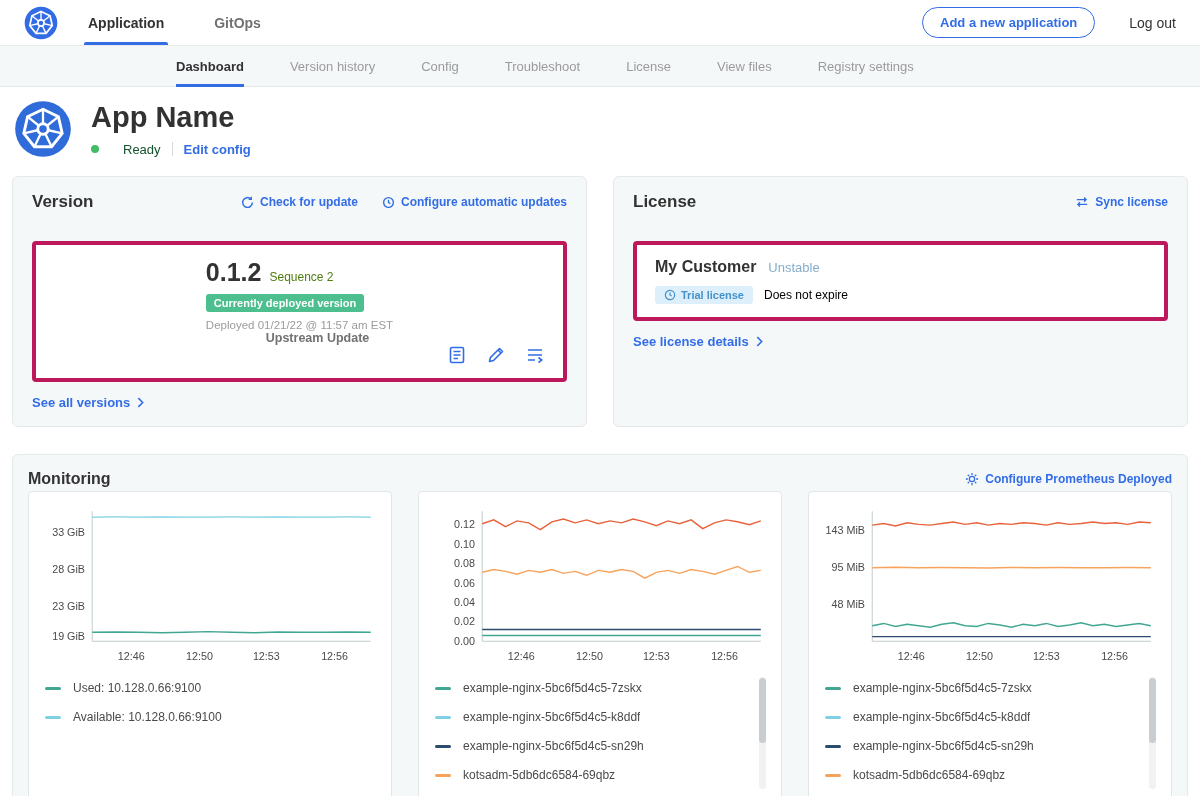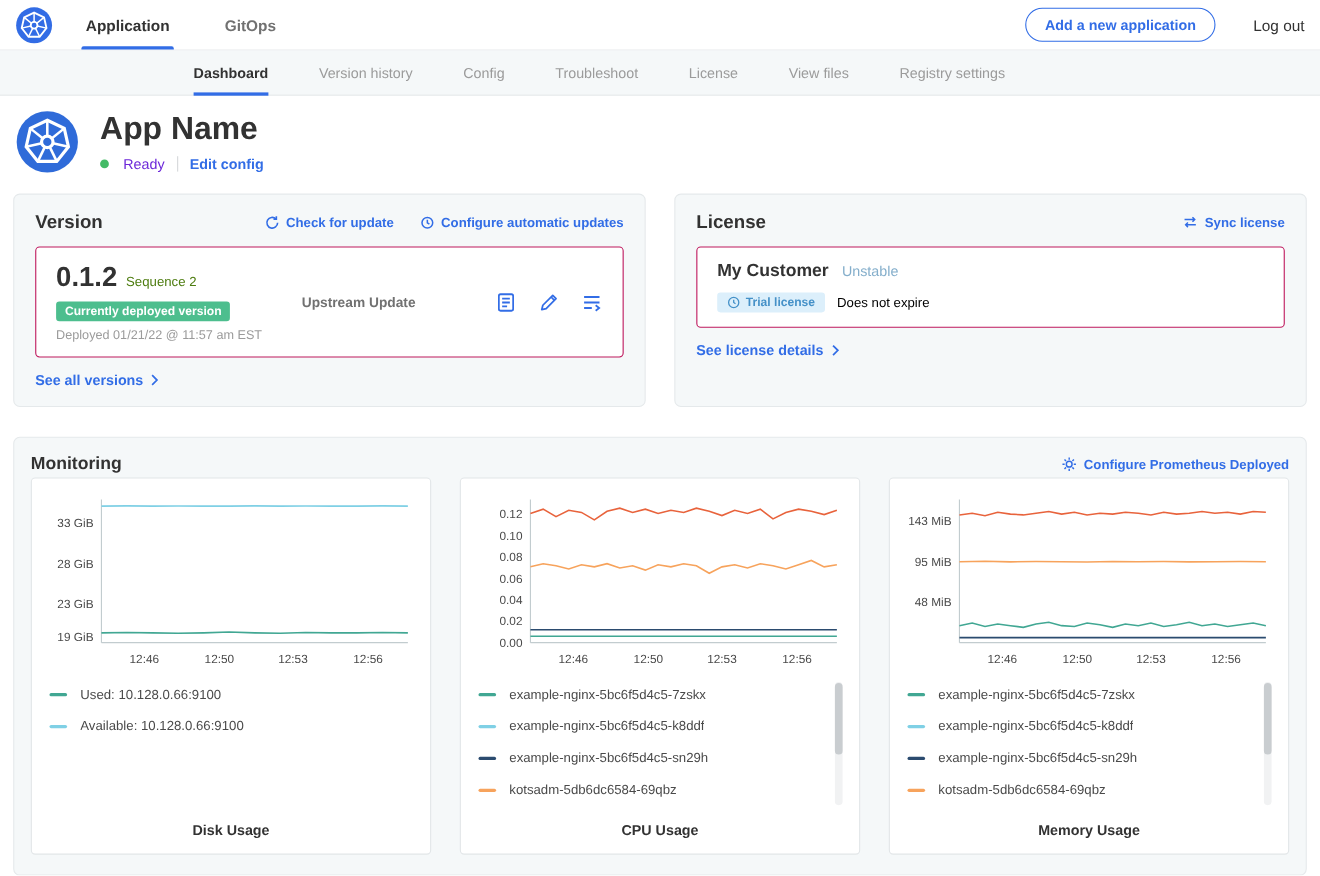--- a/index.html
+++ b/index.html
@@ -6,21 +6,21 @@
   html,body { width:1200px; height:796px; overflow:hidden; }
   body {
     font-family: "Liberation Sans", sans-serif;
     background:#fff; color:#323232; font-size:14px;
   }
   .link { color:#326DE6; cursor:pointer; }
 
   
   .topnav {
     height:46px; display:flex; align-items:stretch;
-    padding:0 14px; border-bottom:1px solid #E8EAEC; background:#fff;
+    padding:0 24px; border-bottom:1px solid #E8EAEC; background:#fff;
   }
   .k8s-logo { display:inline-flex; align-items:center; }
   .k8s-logo.sm { width:34px; align-self:center; }
   .k8s-logo.sm svg { width:34px; height:34px; }
   .topnav-tabs { display:flex; margin-left:26px; }
   .topnav-tab {
     position:relative; display:flex; align-items:center;
     padding:0 4px; margin-right:42px; font-size:14px; font-weight:bold;
     color:#717171; cursor:pointer;
   }
@@ -52,41 +52,41 @@
     background:#326DE6;
   }
 
   
   .app-header { display:flex; padding:13px 0 16px 14px; }
   .k8s-logo.lg svg { width:58px; height:58px; }
   .app-header-text { margin-left:19px; padding-top:2px; }
   .app-title { font-size:29px; font-weight:bold; color:#323232; line-height:1.1; }
   .status-row { display:flex; align-items:center; margin-top:8px; font-size:13px; }
   .dot { width:8px; height:8px; border-radius:50%; background:#44BB66; }
-  .status-text { color:#6d28d9; margin-left:13px; }
+  .status-text { color:#14532d; margin-left:24px; }
   .vdivider { width:1px; height:14px; background:#D5D8DA; margin:0 11px; }
   .edit-config { font-weight:bold; font-size:13px; }
 
   
   .cards-row { display:flex; gap:26px; padding:0 12px; margin-top:2px; }
   .card {
     background:#F5F8F9; border:1px solid #E5E9EB; border-radius:6px;
     padding:15px 19px 16px;
   }
   .cards-row .card { flex:1; }
   .card-head { display:flex; align-items:center; }
   .card-head h3 { font-size:17px; font-weight:bold; color:#323232; }
   .head-links { margin-left:auto; display:flex; align-items:center; gap:24px; }
   .card-link {
     color:#326DE6; font-size:12px; font-weight:bold; cursor:pointer;
     display:inline-flex; align-items:center; gap:6px; white-space:nowrap;
   }
   .white-box {
-    background:#fff; border:1px solid #be185d; border-radius:4px;
-    margin-top:12px; padding:13px 18px;
+    background:#fff; border:4px solid #be185d; border-radius:4px;
+    margin-top:29px; padding:13px 18px;flex-direction:column;
   }
   .version-box { display:flex; align-items:center; min-height:94px; }
   .ver-row { display:flex; align-items:baseline; }
   .ver-num { font-size:25px; font-weight:bold; color:#323232; }
   .seq { font-size:12px; color:#4d7c0f; margin-left:8px; }
   .green-badge {
     display:inline-block; margin-top:7px; background:#4DBE8E; color:#fff;
     font-size:11px; font-weight:bold; padding:3px 8px; border-radius:3px;
   }
   .deployed-at { margin-top:7px; font-size:11.5px; color:#9B9B9B; }

